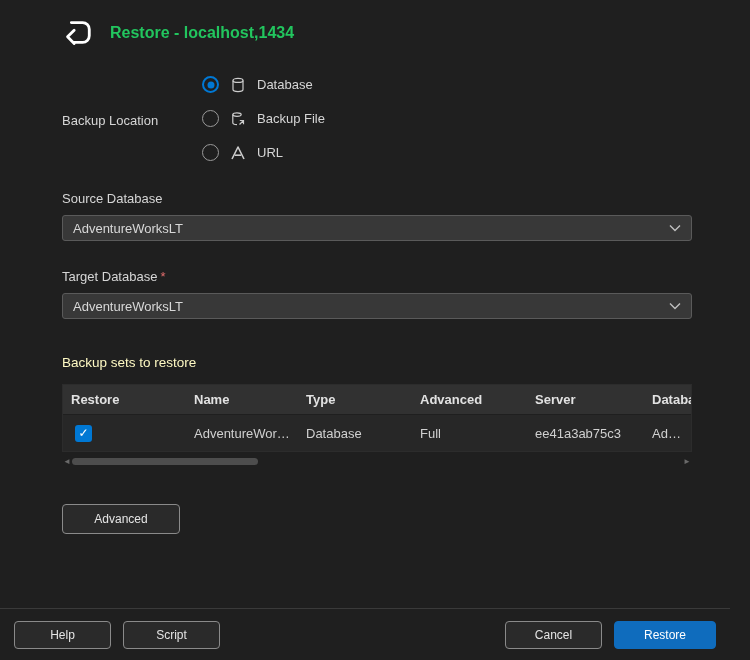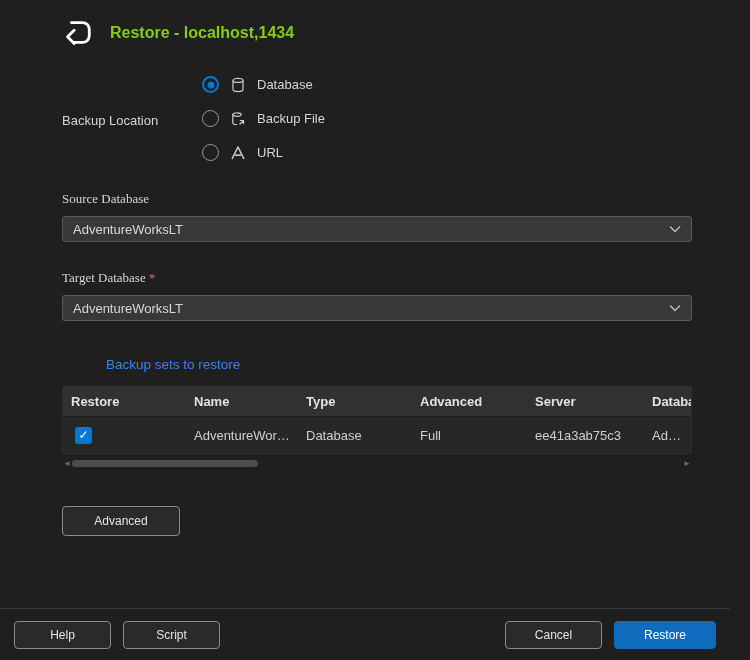--- a/index.html
+++ b/index.html
@@ -13,21 +13,21 @@
     overflow: hidden;
   }
   :root { --accent: #0078d4; --button-accent: #0f6cbd; }
 
   
   .header {
     display: flex; align-items: center; gap: 14px;
     padding: 14px 0 0 58px; height: 52px;
   }
   .header .app-icon { width: 38px; height: 38px; display: flex; align-items: center; justify-content: center; }
-  .header .title { font-size: 16px; font-weight: bold; color: #84cc16; }
+  .header .title { font-size: 16px; font-weight: bold; color: #22c55e; }
 
   
   .content { padding: 0 58px 0 62px; width: 750px; }
   .content-inner { width: 630px; }
 
   .bl-row { display: flex; margin-top: 22px; align-items: center; }
   .bl-label { width: 140px; padding-top: 4px; color: #d6d6d6; }
   .radio-list { display: flex; flex-direction: column; gap: 13px; }
   .radio-row { display: flex; align-items: center; gap: 10px; height: 21px; cursor: default; }
   .radio {
@@ -38,31 +38,31 @@
   .radio.selected { border: 2px solid var(--accent); }
   .radio.selected::after {
     content: ""; position: absolute; left: 50%; top: 50%;
     width: 7px; height: 7px; border-radius: 50%;
     transform: translate(-50%, -50%); background: var(--accent);
   }
   .radio-icon { width: 18px; height: 18px; display: flex; align-items: center; justify-content: center; }
   .radio-label { color: #d6d6d6; }
 
   .field { margin-top: 28px; }
-  .field-label { color: #d6d6d6; margin-bottom: 9px; font-family: Liberation Serif, serif; }
+  .field-label { color: #d6d6d6; margin-bottom: 9px; }
   .req { color: #e06c6c; margin-left: 3px; }
   .select {
     width: 630px; height: 26px;
     background: #383838; border: 1px solid #5a5a5a; border-radius: 3px;
     display: flex; align-items: center; justify-content: space-between;
     padding: 0 10px; cursor: default; color: #d8d8d8;
   }
   .select .chev { color: #bfbfbf; display: flex; align-items: center; }
 
-  .section-label { margin-top: 36px; color: #3b82f6; font-size: 13.5px; margin-left: 44px; }
+  .section-label { margin-top: 36px; color: #fef9c3; font-size: 13.5px; }
 
   
   .table { width: 630px; margin-top: 14px; border: 1px solid #2c2c2c; }
   .t-head, .t-row {
     display: grid;
     grid-template-columns: 123px 112px 114px 115px 117px 1fr;
     align-items: center;
   }
   .t-head { background: #313131; height: 29px; font-weight: bold; color: #e2e2e2; }
   .t-head .cell { padding: 0 8px; overflow: hidden; white-space: nowrap; }

